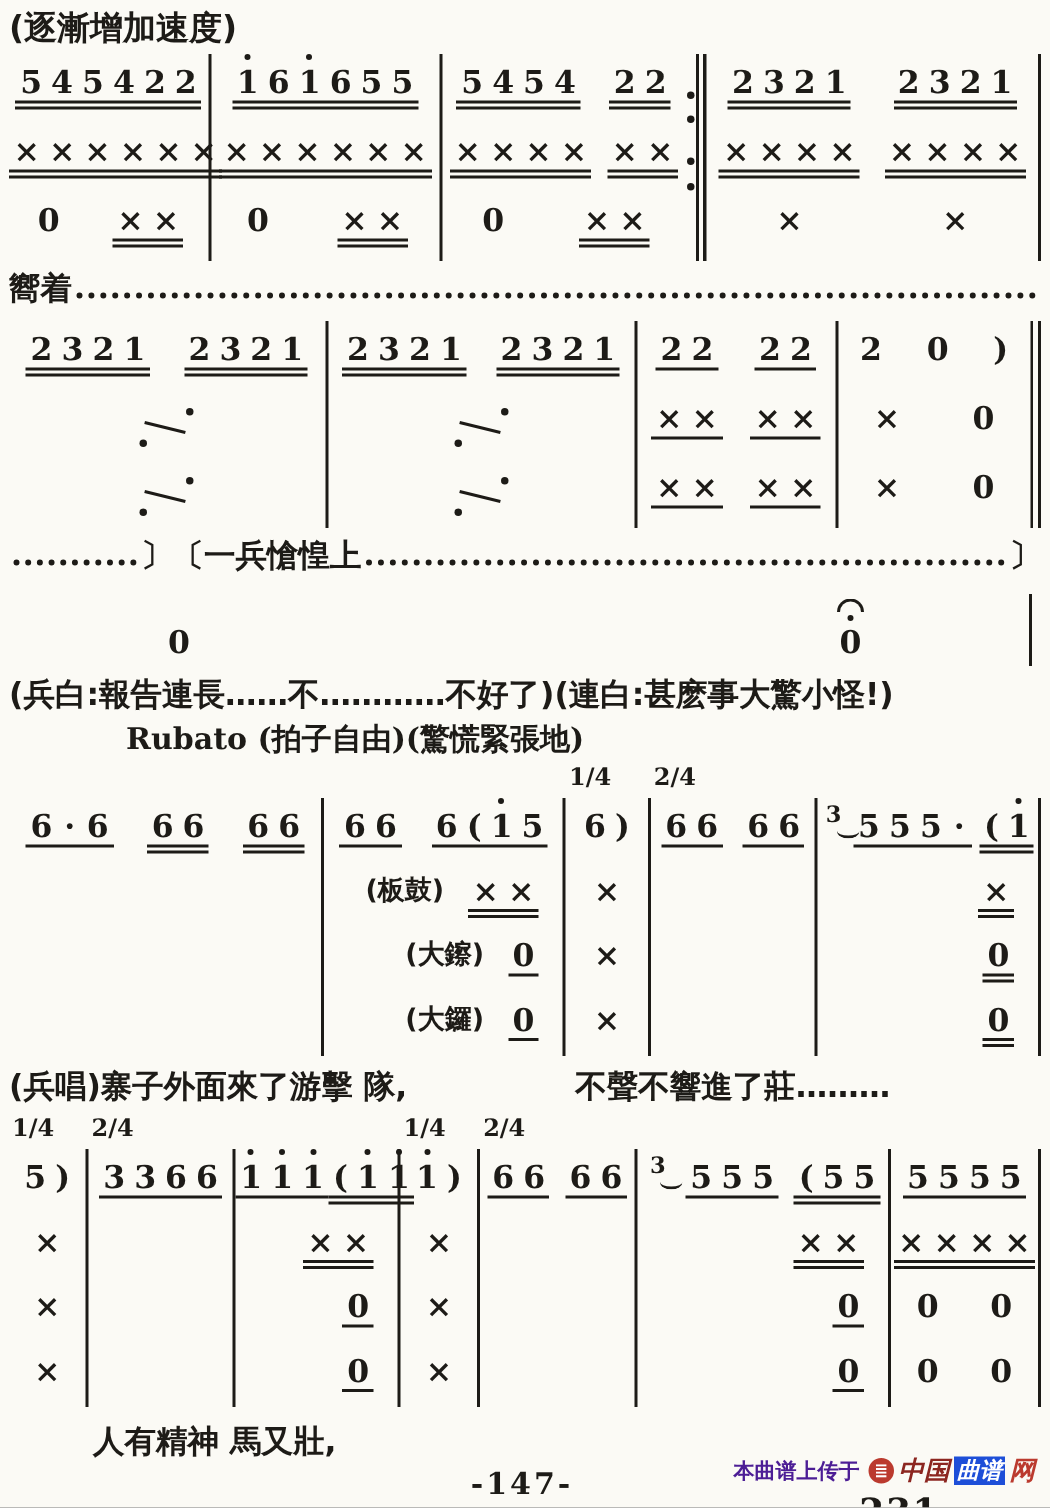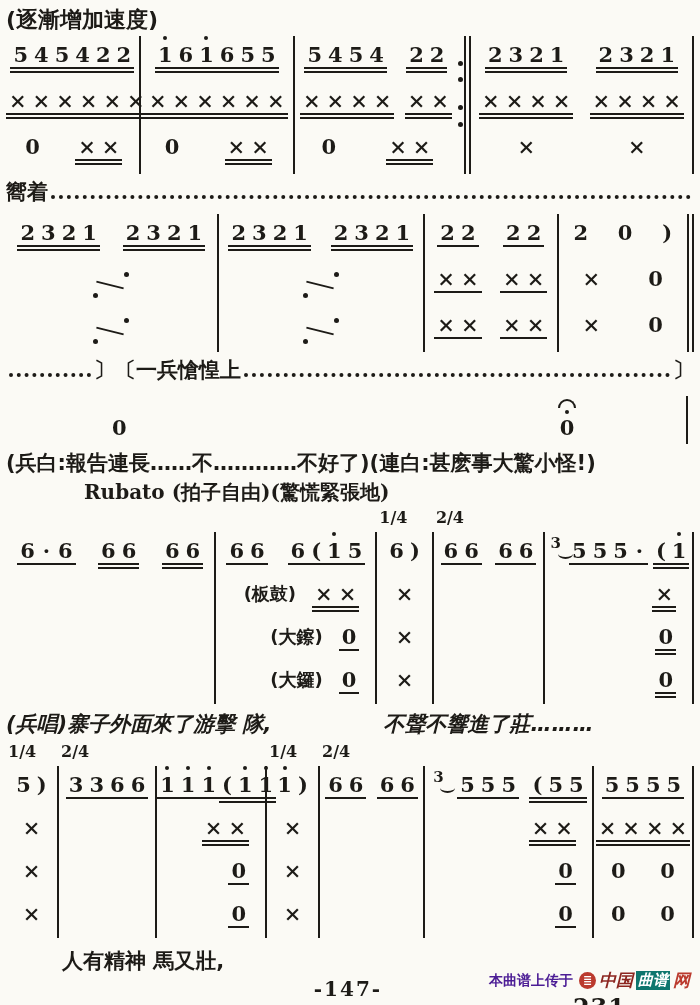--- a/index.html
+++ b/index.html
@@ -57,25 +57,25 @@
   .lyric.l2 .b{margin-left:62px;}
   
   .footer{position:absolute;left:0;right:0;bottom:0;height:36px;}
   .pagenum{position:absolute;left:0;right:4px;bottom:4px;text-align:center;
        font-family:"DejaVu Serif",serif;font-weight:700;font-size:20px;letter-spacing:2px;}
   .wm{position:absolute;right:10px;top:0;display:flex;align-items:center;gap:3px;font-weight:700;}
   .wm .pre{font-size:14px;color:#4c1d95;margin-right:3px;}
   .wm .logo{width:17px;height:17px;border-radius:50%;background:#bb3a2e;color:#fff;
        display:inline-flex;align-items:center;justify-content:center;font-size:11px;line-height:1;}
   .wm .sa{color:#8c2620;font-style:italic;font-size:17px;}
-  .wm .sb{color:#fff;background:#0f766e;font-size:15px;padding:0 2px;font-style:italic;}
+  .wm .sb{color:#fff;background:#1d4ed8;font-size:15px;padding:0 2px;font-style:italic;}
   .wm .sc{color:#bb3a2e;font-style:italic;font-size:17px;}
   .cutnum{position:absolute;right:74px;top:24px;font-family:"DejaVu Serif",serif;
        font-weight:700;font-size:24px;letter-spacing:1px;}
-  .mt8{margin-top:8px;} .mt4{margin-top:4px;font-style:italic;}
+  .mt8{margin-top:8px;} .mt4{margin-top:4px;}
 </style>
 </head>
 <body>
 
 <div class="page">
 
   <div class="tempo">(逐漸增加速度)</div>
 
   <div class="system" id="sys0">
       <div class="measure" style="flex-grow: 135;">

